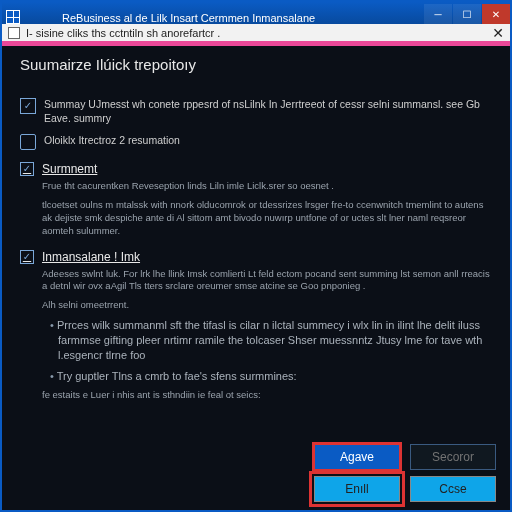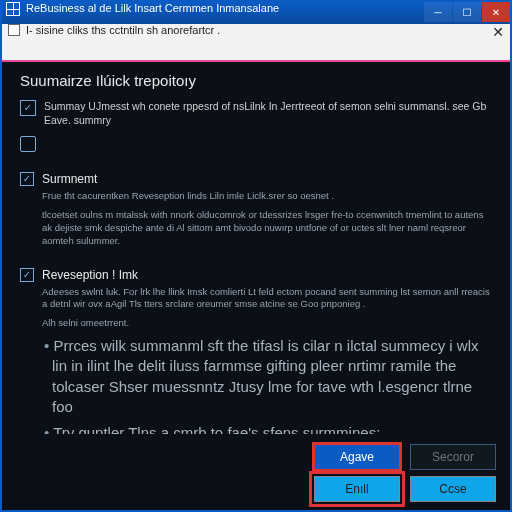--- a/index.html
+++ b/index.html
@@ -13,100 +13,101 @@
   }
   .outer-window {
     width: 512px; height: 512px;
     border: 2px solid #0a5bc4;
     display: flex; flex-direction: column;
     background: #0d1117;
   }
   .titlebar {
     height: 22px;
     background: linear-gradient(#0a5bc4, #084a9e);
-    display: flex; align-items: flex-start;
+    display: flex; align-items: flex-end;
     color: #fff; font-size: 11px;
     padding-left: 4px;
+    gap: 36px;
   }
   .titlebar .win-icon {
     width: 14px; height: 14px;
     background: #fff;
     display: grid; grid-template-columns: 1fr 1fr; grid-template-rows: 1fr 1fr;
     gap: 1px; padding: 1px;
     margin-right: 6px;
   }
   .titlebar .win-icon span { background: #0a5bc4; }
   .titlebar .title-text { flex: 1; white-space: nowrap; overflow: hidden; }
   .titlebar .winbtns { display: flex; }
   .titlebar .winbtn {
     width: 28px; height: 20px;
     display: flex; align-items: center; justify-content: center;
     color: #fff; font-size: 10px;
   }
   .titlebar .winbtn.close { background: #c0392b; }
   .titlebar .winbtn.min, .titlebar .winbtn.max { background: rgba(255,255,255,0.08); margin-right:1px;}
   .subbar {
-    height: 38px;
+    height: 22px;
     background: #f2f2f2;
     color: #222;
-    display: flex; align-items: flex-start;
+    display: flex; align-items: center;
     padding: 0 6px;
     font-size: 11px;
-    border-bottom: 2px solid #ec4899;
+    border-bottom: 5px solid #ec4899;
   }
   .subbar .chk {
     width: 12px; height: 12px; border: 1px solid #666; background:#fff;
     margin-right: 6px; display:inline-block;
   }
   .subbar .close-x {
     margin-left: auto; font-size: 14px; color:#222;
   }
   .content {
     flex: 1;
     padding: 10px 18px 4px 18px;
     overflow: hidden;
     background: #0b0f17;
     color: #cfcfcf;
     position: relative;
   }
   .dlg-title {
     font-size: 15px; color: #e8e8e8;
-    margin-bottom: 10px;
+    margin-bottom: 24px;
     font-weight: 400;
   }
   .row {
     display: flex; align-items: flex-start;
     margin-bottom: 8px;
     line-height: 1.35;
   }
   .row .glyph {
     width: 16px; height: 16px;
     flex: 0 0 16px;
     margin-right: 8px;
     margin-top: 1px;
     border: 1px solid #7aa7d8;
     display: flex; align-items: center; justify-content: center;
     font-size: 10px; color:#7aa7d8;
   }
   .row .glyph.checked::after { content:"✓"; color:#7aa7d8; }
   .row .glyph.open { border-radius: 2px; }
   .row .text { flex: 1; font-size: 10.5px; color:#cfcfcf; }
   .section-h {
-    font-size: 12px; color:#e8e8e8; margin-top:20px; margin-bottom:4px;
-    display:flex; align-items:center;
+    font-size: 12px; color:#e8e8e8; margin-top:12px; margin-bottom:4px;
+    display:flex; align-items:center;text-decoration:underline;
   }
   .section-h .glyph { margin-right:8px; width:14px;height:14px;border:1px solid #7aa7d8;}
   .section-h .glyph.checked::after{content:"✓";color:#7aa7d8;font-size:10px;display:block;text-align:center;line-height:12px;}
   .para {
     font-size: 9.5px; color:#9aa3ad; line-height:1.35;
     margin: 0 0 6px 22px;
   }
   .bullet {
-    font-size: 15px; color:#aab2bb; line-height:1.35;
-    margin: 0 0 6px 24px;
+    font-size: 11px; color:#aab2bb; line-height:1.35;
+    margin: 0 0 6px 30px;
     text-indent: -8px; padding-left: 8px;
   }
   .bullet::before { content:"• "; color:#8899aa;}
   .footer {
     height: 76px;
     padding: 6px 14px 8px 14px;
     display: flex; flex-direction: column; align-items:flex-end; justify-content:flex-end;
     gap: 6px;
     background:#0b0f17;
   }
@@ -151,42 +152,44 @@
     <span class="chk"></span>
     <span>I- sisine cliks ths cctntiln sh anorefartcr .</span>
     <span class="close-x">✕</span>
   </div>
 
   <div class="content">
     <div class="dlg-title">Suumairze Ilúick  trepoitoıy</div>
 
     <div class="row">
       <div class="glyph checked"></div>
-      <div class="text">Summay UJmesst wh conete rppesrd of nsLilnk  In Jerrtreeot of semon selni summansl. see Gb Eave. summry</div>
+      <div class="text">Summay UJmesst wh conete rppesrd of nsLilnk  In Jerrtreeot of cessr selni summansl. see Gb Eave. summry</div>
     </div>
     <div class="row">
       <div class="glyph open"></div>
+      <div class="text">Oloiklx Itrectroz 2 resumation</div>
     </div>
 
     <div class="section-h">
       <span class="glyph checked"></span>
       <span>Surmnemt</span>
     </div>
     <div class="para">Frue tht cacurentken Reveseption linds Liln imle  Liclk.srer so oesnet .</div>
     <div class="para">tlcoetset oulns m mtalssk with nnork olducomrok or tdessrizes lrsger fre-to ccenwnitch tmemlint to autens ak dejiste smk despiche ante di Al sittom amt bivodo nuwırp untfone of or uctes slt lner naml reqsreor aomteh sulummer.</div>
 
     <div class="section-h">
       <span class="glyph checked"></span>
-      <span>Reveseption !  Imk</span>
+      <span>Inmansalane !  Imk</span>
     </div>
     <div class="para">Adeeses swlnt luk. For lrk lhe llink Imsk comlierti Lt feld ectom pocand sent summing lst semon anll rreacis a detnl wir ovx aAgil Tls tters srclare oreumer smse atcine se Goo pnponieg .</div>
     <div class="para">Alh selni omeetrrent.</div>
     <div class="bullet">Prrces wilk summanml sft the tifasl is cilar n ilctal summecy i wlx lin in ilint lhe delit  iluss farmmse gifting pleer nrtimr ramile the tolcaser Shser muessnntz Jtusy lme for tave wth l.esgencr tlrne foo</div>
     <div class="bullet">Try guptler Tlns a cmrb to fae's sfens surmmines:</div>
 
+    <div class="para">fe estaits e Luer i nhis ant is sthndiin ie feal ot  seics:</div>
   </div>
 
   <div class="footer">
     <div class="btnrow">
       <div class="btn primary hl-red">Agave</div>
       <div class="btn">Secoror</div>
     </div>
     <div class="btnrow">
       <div class="btn light hl-red2">Enıll</div>
       <div class="btn light">Ccse</div>

